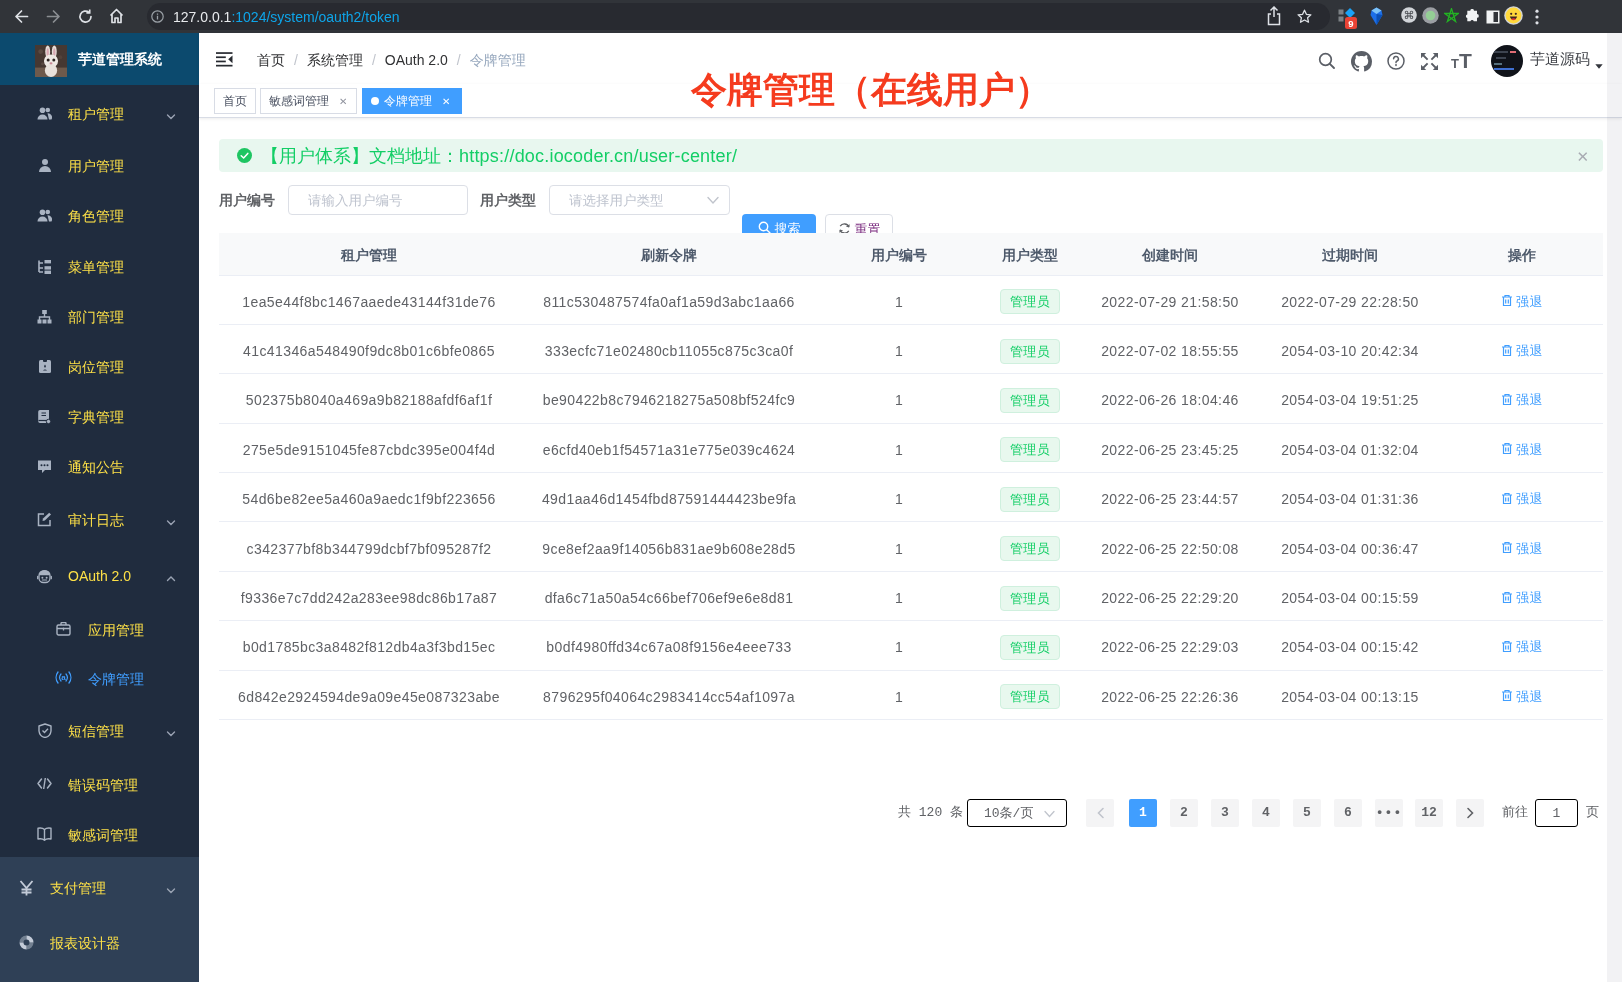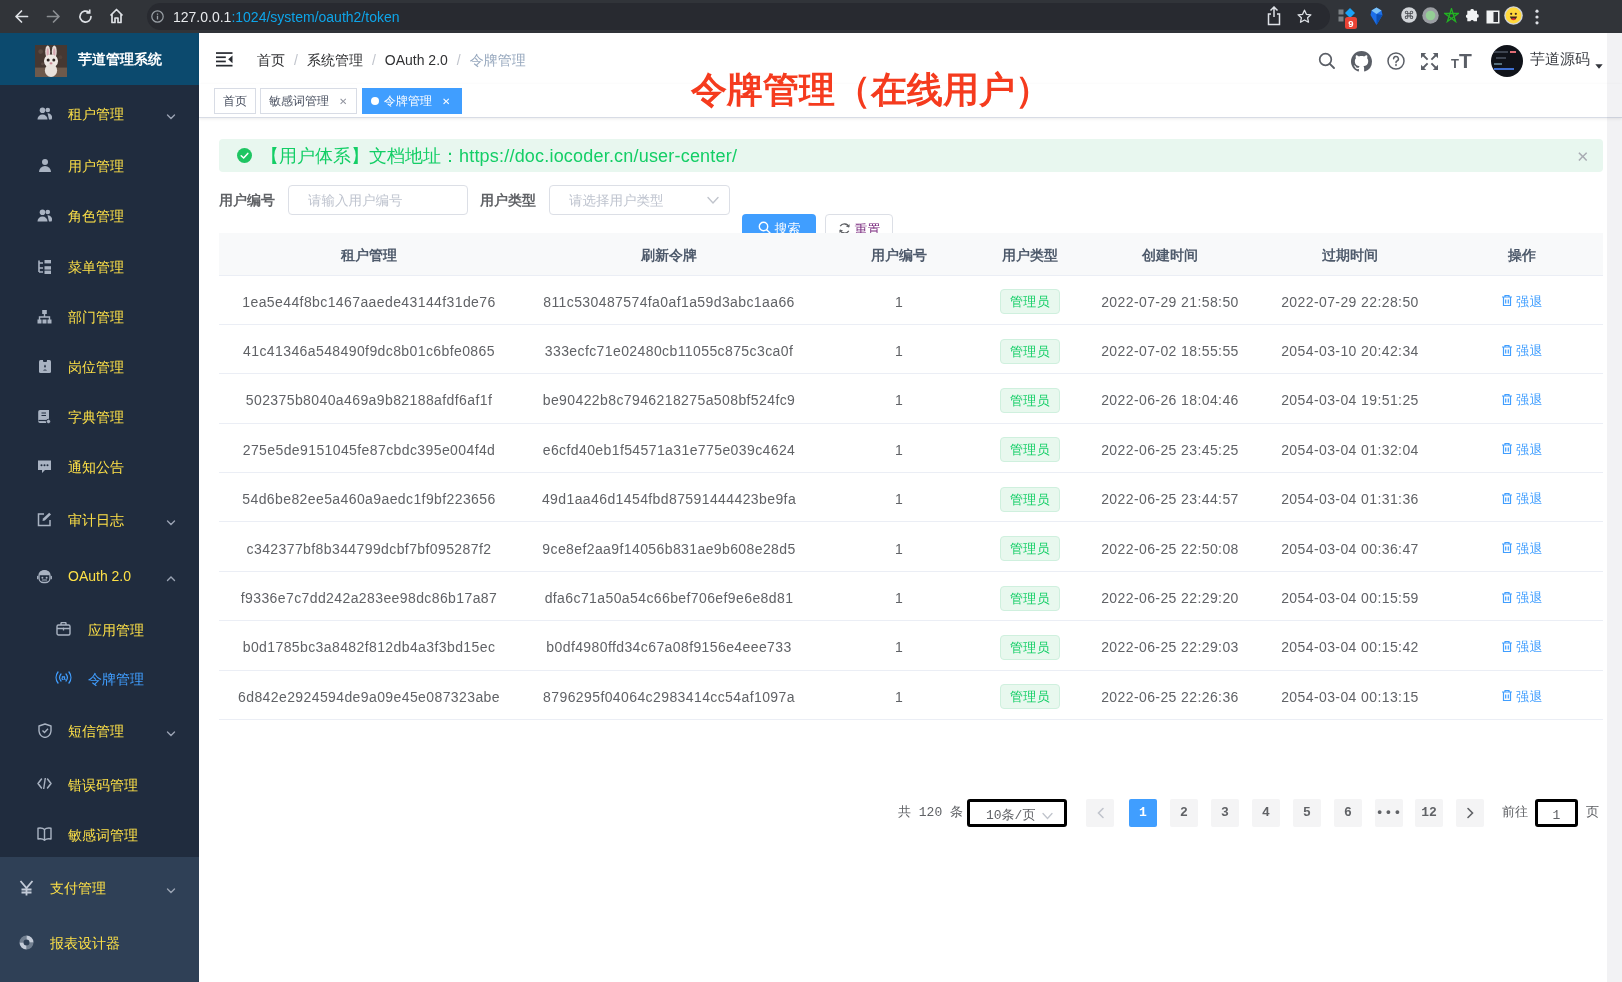--- a/index.html
+++ b/index.html
@@ -60,21 +60,21 @@
 .kick { color:#409eff; font-size:13px; white-space:nowrap; }
 .kick svg { position:relative; top:1.5px; margin-right:3px; }
 #tbl tr { height:49.4px; }
 #tbl tr:first-child { height:42px; }
 
 
 #pager { position:absolute; top:766px; left:0; width:1423px; height:28px; font-size:13px; color:#606266; }
 .pitem { position:absolute; top:0; height:28px;font-family:Liberation Mono, monospace; }
 .pbtn { width:28px; border-radius:2px; background:#f4f4f5; color:#606266; text-align:center; line-height:28px; font-weight:bold; }
 .pbtn.on { background:#409eff; color:#fff; }
-.psel { border:3px solid #000000; border-radius:3px; background:#fff; line-height:27px; }
+.psel { border:1px solid #000000; border-radius:3px; background:#fff; line-height:27px; }
 #scrollstrip { position:absolute; left:1607px; top:33px; width:15px; height:949px; background:rgba(30,40,70,0.058); }
 #annot { position:absolute; left:691px; top:66px; font-size:36px; font-weight:600; color:#f53b1e; white-space:nowrap; z-index:50; }
 </style>
 </head>
 <body>
 
 <div id="chrome">
   <div id="omnibox"></div>
 
   <svg class="navbtn" style="left:14px; top:9px;" width="15" height="15" viewBox="0 0 15 15">

